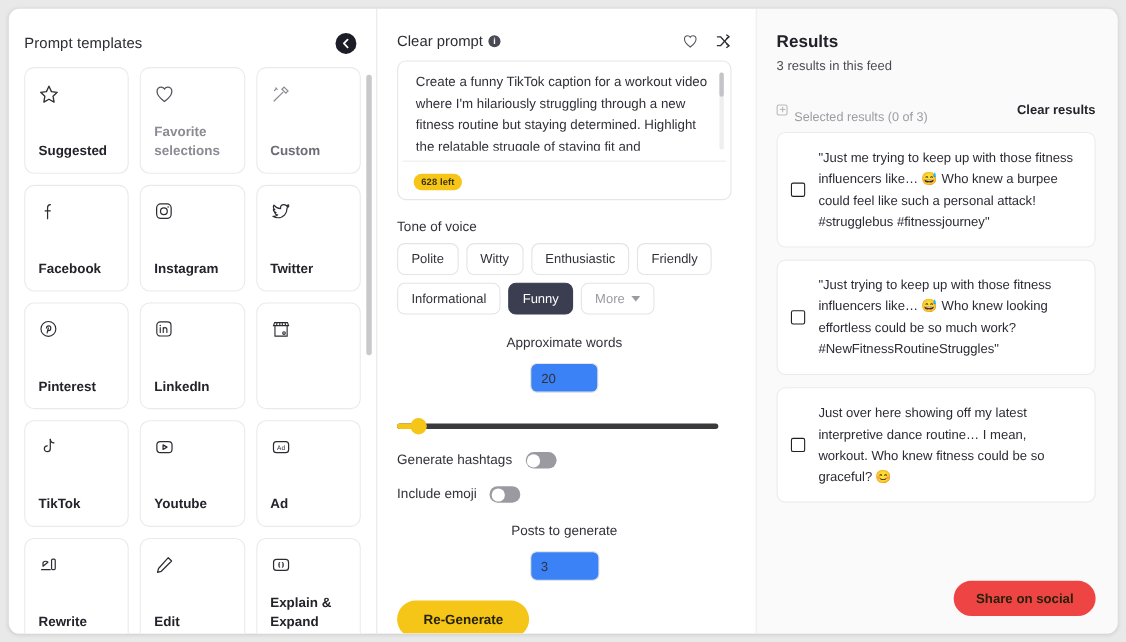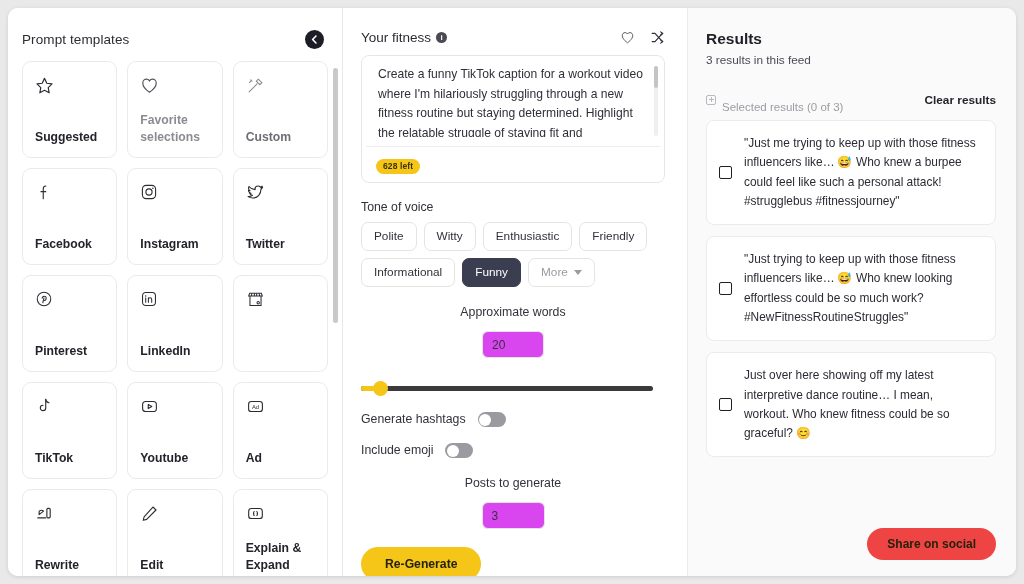--- a/index.html
+++ b/index.html
@@ -207,21 +207,21 @@
   .field-row {
     display: flex; align-items: center; gap: 12px;
     margin-top: 18px;
     flex-direction: column;
   }
   .field-label { font-size: 12.3px; color: #32323a; }
   .num-input {
     width: 62px; height: 27px;
     border: 1px solid #e4e4e4;
     border-radius: 6px;
-    background: #d946ef;
+    background: #3b82f6;
     font-size: 12px;
     color: #33333c;
     padding: 0 9px;
     font-family: "Liberation Sans", sans-serif;
     outline: none;
   }
   .num-input.wide { width: 63px; }
 
   .slider-wrap {
     margin: 22px 0 4px;
@@ -541,21 +541,21 @@
     </div>
 
     <div class="sb-track"></div>
     <div class="sb-thumb"></div>
   </div>
 
   <div class="mid">
 
     <div class="mid-head">
       <div class="mid-head-left">
-        <span class="mid-title">Your fitness</span>
+        <span class="mid-title">Clear prompt</span>
         <span class="info-dot">i</span>
       </div>
       <div class="mid-head-right">
         <span class="icon-btn">
           <svg width="15" height="15" viewBox="0 0 24 24" fill="none" stroke="#55555f" stroke-width="1.6">
               <path d="M12 20.4 C12 20.4 3.6 14.9 3.6 8.9 C3.6 6 5.9 4.1 8.2 4.1 C10 4.1 11.3 5.1 12 6.3 C12.7 5.1 14 4.1 15.8 4.1 C18.1 4.1 20.4 6 20.4 8.9 C20.4 14.9 12 20.4 12 20.4 Z"></path>
             </svg>
         </span>
         <span class="icon-btn">
           <svg width="15" height="15" viewBox="0 0 24 24" fill="none" stroke="#2f2f38" stroke-width="1.9" stroke-linecap="round" stroke-linejoin="round">

